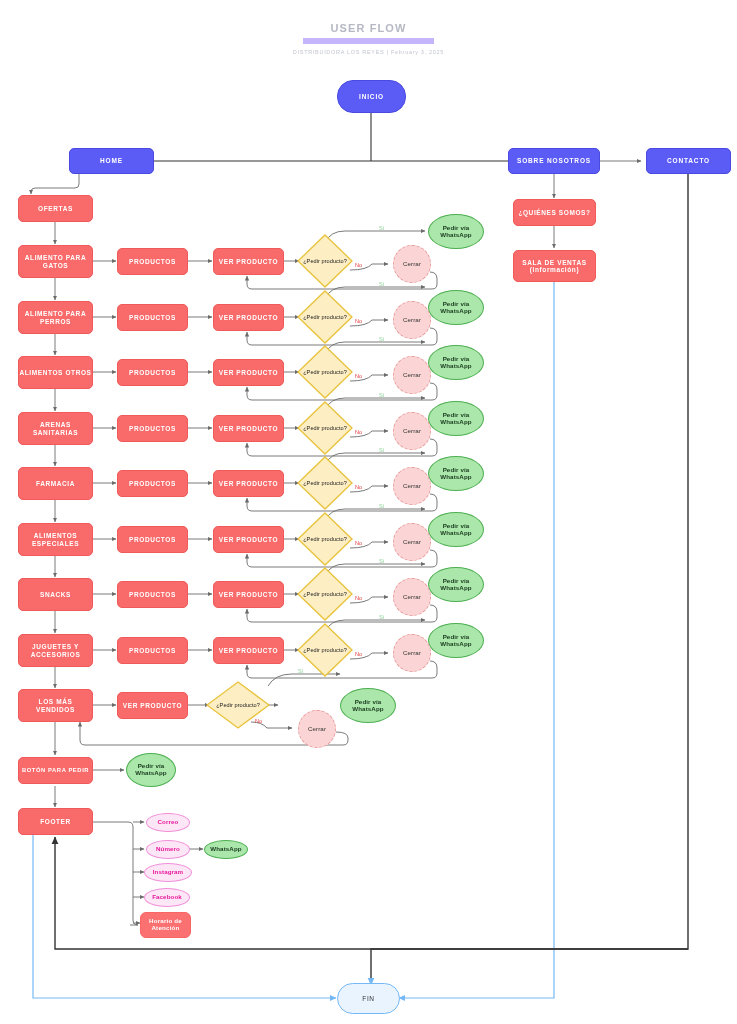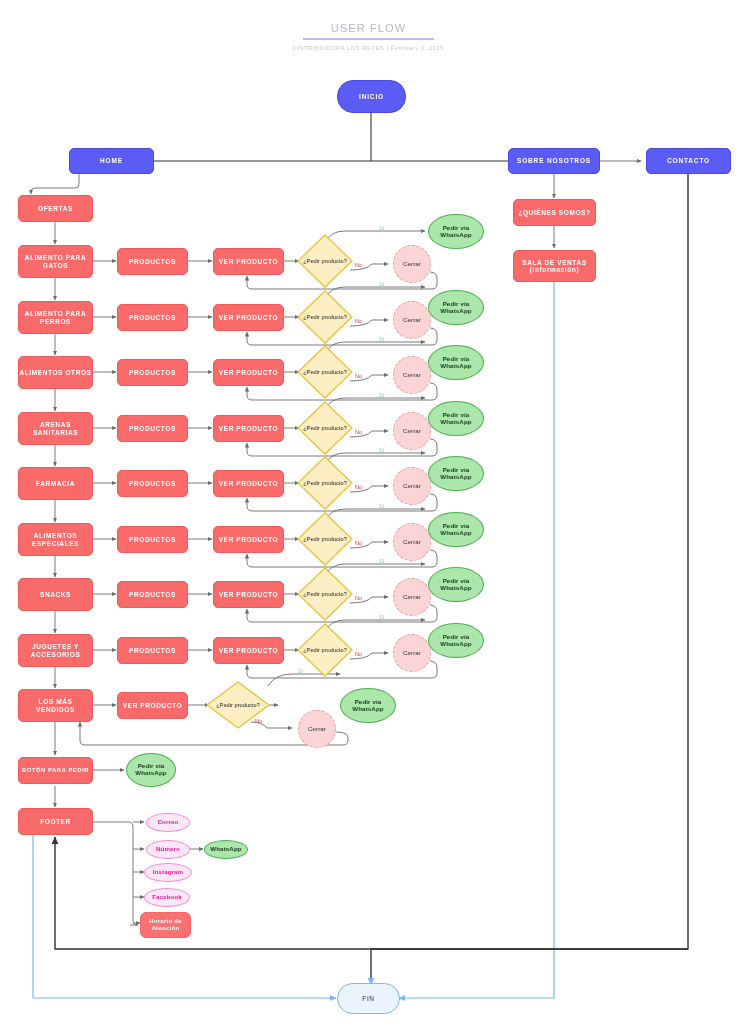--- a/index.html
+++ b/index.html
@@ -42,26 +42,26 @@
   #hdr {
     position: absolute;
     left: 0;
     top: 18px;
     width: 737px;
     text-align: center;
     z-index: 6;
   }
   #hdr .title {
     font-size: 11px;
-    font-weight: normal;
+    font-weight: bold;
     letter-spacing: 1.1px;
     color: #b6b9c4;
     padding-bottom: 4px;
     display: inline-block;
-    border-bottom: 2px solid #c4b5fd;
+    border-bottom: 6px solid #c4b5fd;
     padding-left: 28px;
     padding-right: 28px;
   }
   #hdr .sub {
     margin-top: 5px;
     font-size: 5.5px;
     letter-spacing: 0.7px;
     color: #c2c5cf;
   }
   

